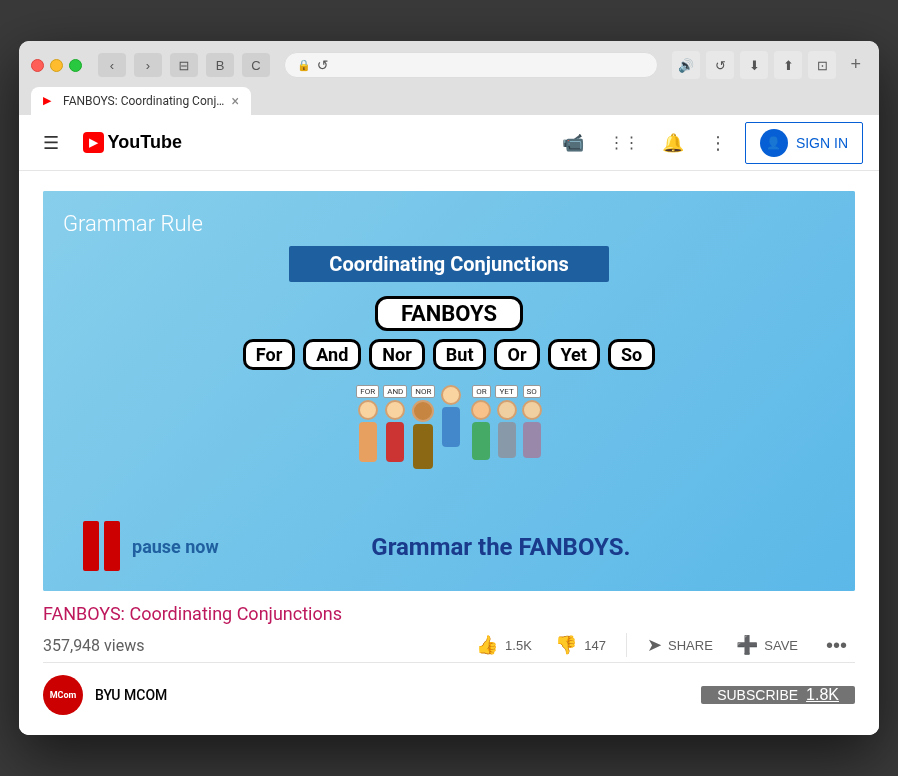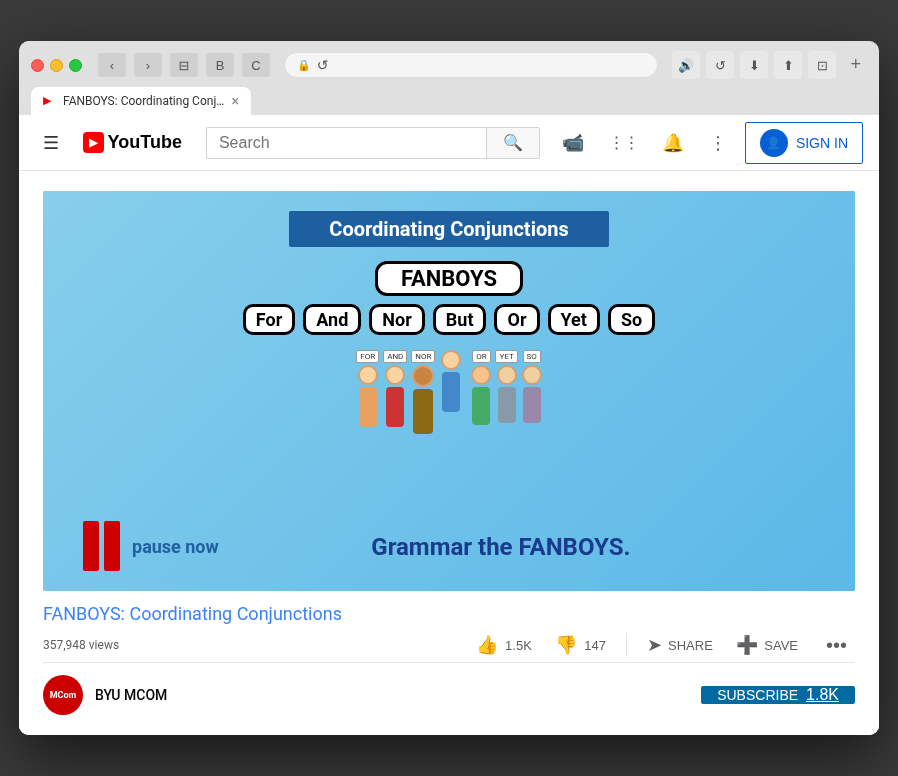--- a/index.html
+++ b/index.html
@@ -445,34 +445,34 @@
     }
 
     
     .video-info {
       margin-top: 12px;
     }
 
     .video-title {
       font-size: 18px;
       font-weight: normal;
-      color: #3b82f6;
+      color: #be185d;
       margin-bottom: 4px;
     }
 
     .video-meta-row {
       display: flex;
       align-items: center;
       justify-content: space-between;
       flex-wrap: wrap;
       gap: 8px;
     }
 
     .view-count {
-      font-size: 12px;
+      font-size: 16px;
       color: #606060;
     }
 
     .video-actions {
       display: flex;
       align-items: center;
       gap: 16px;
     }
 
     .action-btn {
@@ -544,21 +544,21 @@
       font-weight: bold;
     }
 
     .channel-name {
       font-size: 14px;
       font-weight: 500;
       color: #030303;
     }
 
     .subscribe-btn {
-      background: #0369a1;
+      background: #737373;
       color: white;
       border: none;
       border-radius: 2px;
       padding: 0 16px;
       font-size: 14px;
       font-weight: 500;
       cursor: pointer;
       display: flex;
       align-items: center;
       gap: 8px;
@@ -626,26 +626,20 @@
     <div class="yt-header">
       <button class="yt-hamburger">☰</button>
 
       <div class="yt-logo">
         <div class="yt-logo-icon">
           <span>▶</span>
         </div>
         <span class="yt-logo-text">YouTube</span>
       </div>
 
-      <form class="yt-search-form">
-        <input class="yt-search-input" type="text" placeholder="Search" style="">
-        <button class="yt-search-btn" type="submit">
-          <span>🔍</span>
-        </button>
-      </form>
 
       <div class="yt-header-right">
         <button class="yt-header-icon">
           <span>📹</span>
         </button>
         <button class="yt-header-icon">
           <span style="font-size:16px; letter-spacing:-1px;">⋮⋮</span>
         </button>
         <button class="yt-header-icon">
           <span>🔔</span>
@@ -659,20 +653,21 @@
           </div>
           <span>SIGN IN</span>
         </button>
       </div>
     </div>
 
     <div class="yt-content">
 
       <div class="video-container">
         <div class="video-thumbnail">
+          <span class="grammar-rule-text">Grammar Rule</span>
           <div class="coordinating-banner">Coordinating Conjunctions</div>
 
           <div class="fanboys-container">
             <div class="fanboys-label">FANBOYS</div>
             <div class="fanboys-words">
               <span class="fanboy-word">For</span>
               <span class="fanboy-word">And</span>
               <span class="fanboy-word">Nor</span>
               <span class="fanboy-word">But</span>
               <span class="fanboy-word">Or</span>

